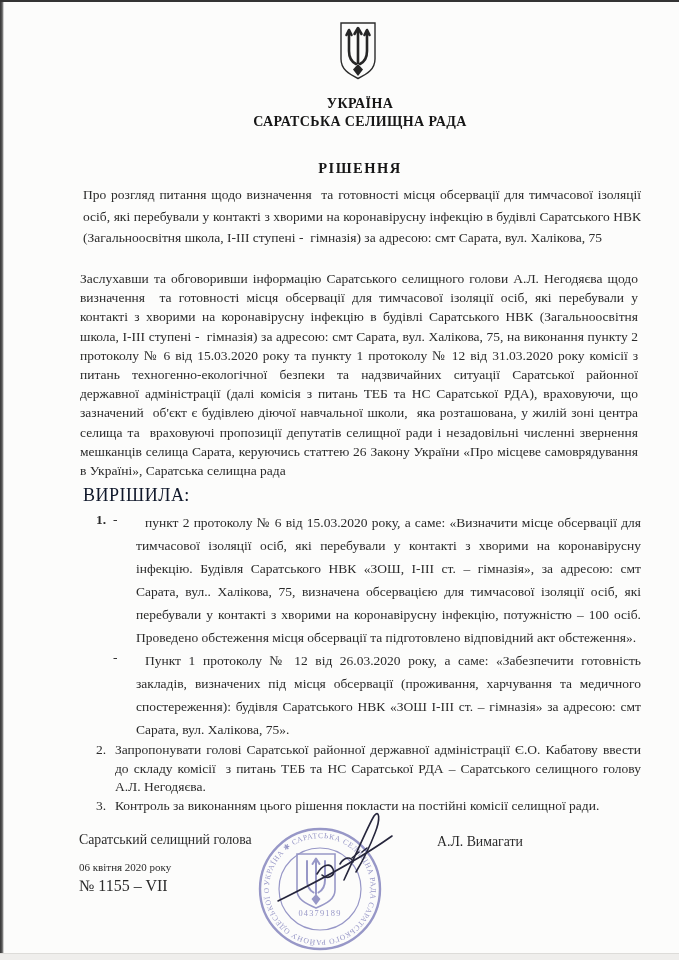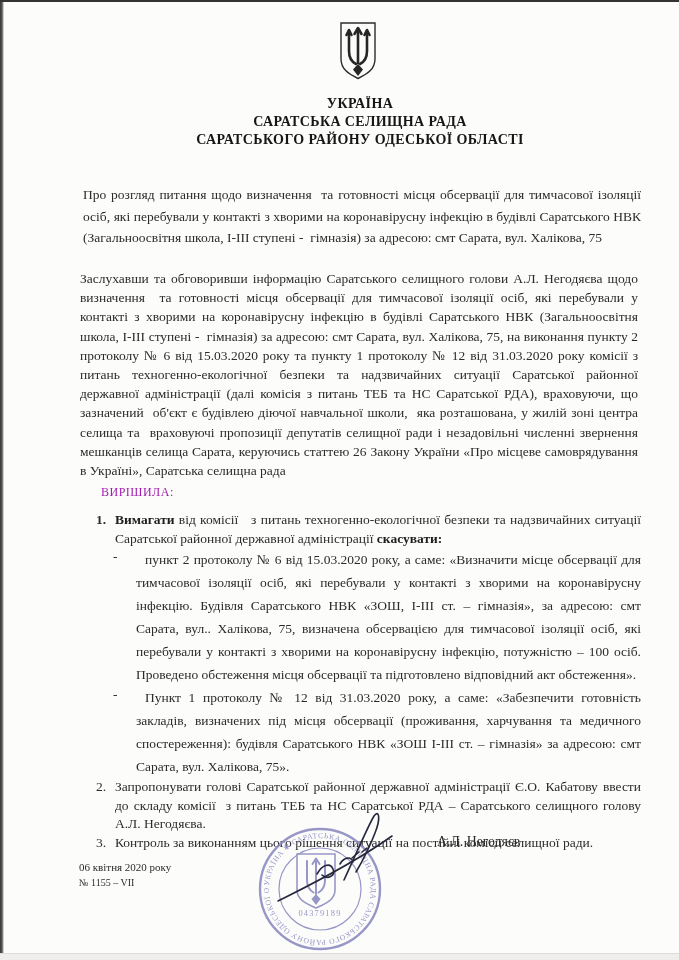--- a/index.html
+++ b/index.html
@@ -18,35 +18,35 @@
   .edge-bottom{position:absolute;left:0;bottom:0;width:679px;height:6px;
     background:#efeeec;border-top:1px solid #dddcd9;}
   .abs{position:absolute;}
   .center-wrap{position:absolute;left:40px;width:640px;text-align:center;}
   .h-line{font-weight:bold;font-size:14px;color:#161616;letter-spacing:.4px;}
   .doctype{font-weight:bold;font-size:14.5px;color:#161616;letter-spacing:1.5px;}
   .just{text-align:justify;margin:0;}
   .body-text{font-size:13.5px;color:#2b2b2b;}
   .subject{top:184px;left:83px;width:558px;line-height:21.5px;}
   .preamble{top:269px;left:80px;width:558px;line-height:19.2px;}
-  .resolved{top:485px;left:101px;font-size:12px;letter-spacing:.5px;color:#a21caf;}
+  .resolved{top:485px;left:83px;font-size:18px;letter-spacing:.5px;color:#0f172a;}
   .list{top:511px;left:83px;width:558px;line-height:18.6px;}
   .li{position:relative;margin:0;}
   .num{position:absolute;left:13px;top:0;}
   .num.bold{font-weight:bold;}
   .li-body{margin-left:32px;}
   .li-body > p{line-height:18.6px;}
   .sub{position:relative;margin-left:21px;}
   .sub .dash{position:absolute;left:-23px;top:0;}
   .sub p{text-indent:9px;line-height:23px;}
   b{color:#1d1d1d;}
   .footer-title{top:832px;left:79px;font-size:13.8px;}
   .footer-name{top:834px;left:437px;font-size:13.8px;}
   .footer-date{top:861px;left:79px;font-size:11px;}
-  .footer-num{top:877px;left:79px;font-size:10px;}
+  .footer-num{top:877px;left:79px;font-size:16px;}
   .emblem{left:337px;top:21px;}
   .stamp{left:247px;top:816px;opacity:.88;}
   .signature{left:250px;top:795px;}
   .stamp text{font-family:"Liberation Serif","DejaVu Serif",serif;}
 </style>
 </head>
 <body>
 
 <div class="page">
 
@@ -62,62 +62,62 @@
       <path d="M12,10 V30 C12,37 15,41 19,43"></path>
       <path d="M30,10 V30 C30,37 27,41 23,43"></path>
       <path d="M9.5,14 L12,9 L14.5,14"></path>
       <path d="M27.5,14 L30,9 L32.5,14"></path>
     </g>
     <path d="M21,43 L26,48.5 L21,55 L16,48.5 Z" fill="#262626"></path>
   </svg>
 
   <div class="center-wrap" style="top:112px"><span class="h-line">САРАТСЬКА СЕЛИЩНА РАДА</span></div>
   <div class="center-wrap" style="top:94px"><span class="h-line">УКРАЇНА</span></div>
-  <div class="center-wrap" style="top:130px"><span class="h-line">САРАТСЬКОГО РАЙОНУ ОДЕСЬКОЇ ОБЛАСТІ</span></div>
+  <div class="center-wrap" style="top:159px"><span class="doctype">РІШЕННЯ</span></div>
 
   <p class="abs just body-text subject">Про розгляд питання щодо визначення&nbsp; та готовності місця обсервації для тимчасової ізоляції осіб, які перебували у контакті з хворими на коронавірусну інфекцію в будівлі Саратського НВК (Загальноосвітня школа, І-ІІІ ступені -&nbsp; гімназія) за адресою: смт Сарата, вул. Халікова, 75</p>
 
   <p class="abs just body-text preamble">Заслухавши та обговоривши інформацію Саратського селищного голови А.Л. Негодяєва щодо визначення&nbsp; та готовності місця обсервації для тимчасової ізоляції осіб, які перебували у контакті з хворими на коронавірусну інфекцію в будівлі Саратського НВК (Загальноосвітня школа, І-ІІІ ступені -&nbsp; гімназія) за адресою: смт Сарата, вул. Халікова, 75, на виконання пункту 2 протоколу № 6 від 15.03.2020 року та пункту 1 протоколу № 12 від 31.03.2020 року комісії з питань техногенно-екологічної безпеки та надзвичайних ситуації Саратської районної державної адміністрації (далі комісія з питань ТЕБ та НС Саратської РДА), враховуючи, що зазначений&nbsp; об'єкт є будівлею діючої навчальної школи,&nbsp; яка розташована, у жилій зоні центра селища та&nbsp; враховуючі пропозиції депутатів селищної ради і незадовільні численні звернення мешканців селища Сарата, керуючись статтею 26 Закону України «Про місцеве самоврядування в Україні», Саратська селищна рада</p>
 
   <div class="abs resolved">ВИРІШИЛА:</div>
 
   <div class="abs body-text list">
 
     <div class="li">
       <span class="num bold">1.</span>
       <div class="li-body">
-        <p class="just"><b>Вимагати</b><span> від комісії&nbsp;&nbsp; з питань техногенно-екологічної безпеки та надзвичайних ситуації Саратської районної державної адміністрації </span><b>скасувати:</b></p>
         <div class="sub">
           <span class="dash">-</span>
           <p class="just">пункт 2 протоколу № 6 від 15.03.2020 року, а саме: «Визначити місце обсервації для тимчасової ізоляції осіб, які перебували у контакті з хворими на коронавірусну інфекцію. Будівля Саратського НВК «ЗОШ, І-ІІІ ст. – гімназія», за адресою: смт Сарата, вул.. Халікова, 75, визначена обсервацією для тимчасової ізоляції осіб, які перебували у контакті з хворими на коронавірусну інфекцію, потужністю – 100 осіб. Проведено обстеження місця обсервації та підготовлено відповідний акт обстеження».</p>
         </div>
         <div class="sub">
           <span class="dash">-</span>
-          <p class="just">Пункт 1 протоколу № 12 від 31.03.2020 року, а саме: «Забезпечити готовність закладів, визначених під місця обсервації (проживання, харчування та медичного спостереження): будівля Саратського НВК «ЗОШ І-ІІІ ст. – гімназія» за адресою: смт Сарата, вул. Халікова, 75».</p>
+          <p class="just">Пункт 1 протоколу № 12 від 26.03.2020 року, а саме: «Забезпечити готовність закладів, визначених під місця обсервації (проживання, харчування та медичного спостереження): будівля Саратського НВК «ЗОШ І-ІІІ ст. – гімназія» за адресою: смт Сарата, вул. Халікова, 75».</p>
         </div>
       </div>
     </div>
 
     <div class="li">
       <span class="num">2.</span>
       <div class="li-body">
         <p class="just">Запропонувати голові Саратської районної державної адміністрації Є.О. Кабатову ввести до складу комісії&nbsp; з питань ТЕБ та НС Саратської РДА – Саратського селищного голову А.Л. Негодяєва.</p>
       </div>
     </div>
 
     <div class="li">
       <span class="num">3.</span>
       <div class="li-body">
-        <p class="just">Контроль за виконанням цього рішення ситуації на постійні комісії селищної ради.</p>
+        <p class="just">Контроль за виконанням цього рішення покласти на постійні комісії селищної ради.</p>
       </div>
     </div>
 
   </div>
 
-  <div class="abs footer-name">А.Л. Негодяєв</div>
+  <div class="abs footer-title">Саратський селищний голова</div>
+  <div class="abs footer-name">А.Л. Вимагати</div>
   <div class="abs footer-date">06 квітня 2020 року</div>
   <div class="abs footer-num">№ 1155 – VII</div>
 
   <svg class="abs stamp" width="146" height="146" viewBox="0 0 146 146">
     <defs>
       <path id="ringpath" d="M 22,73 a 51,51 0 1 1 102,0 a 51,51 0 1 1 -102,0"></path>
     </defs>
     <circle cx="73" cy="73" r="60" fill="none" stroke="#8a8ac0" stroke-width="2.4"></circle>
     <circle cx="73" cy="73" r="41" fill="none" stroke="#8a8ac0" stroke-width="1.2"></circle>
     <text font-size="7.6" letter-spacing="0.6" fill="#8a8ac0">

